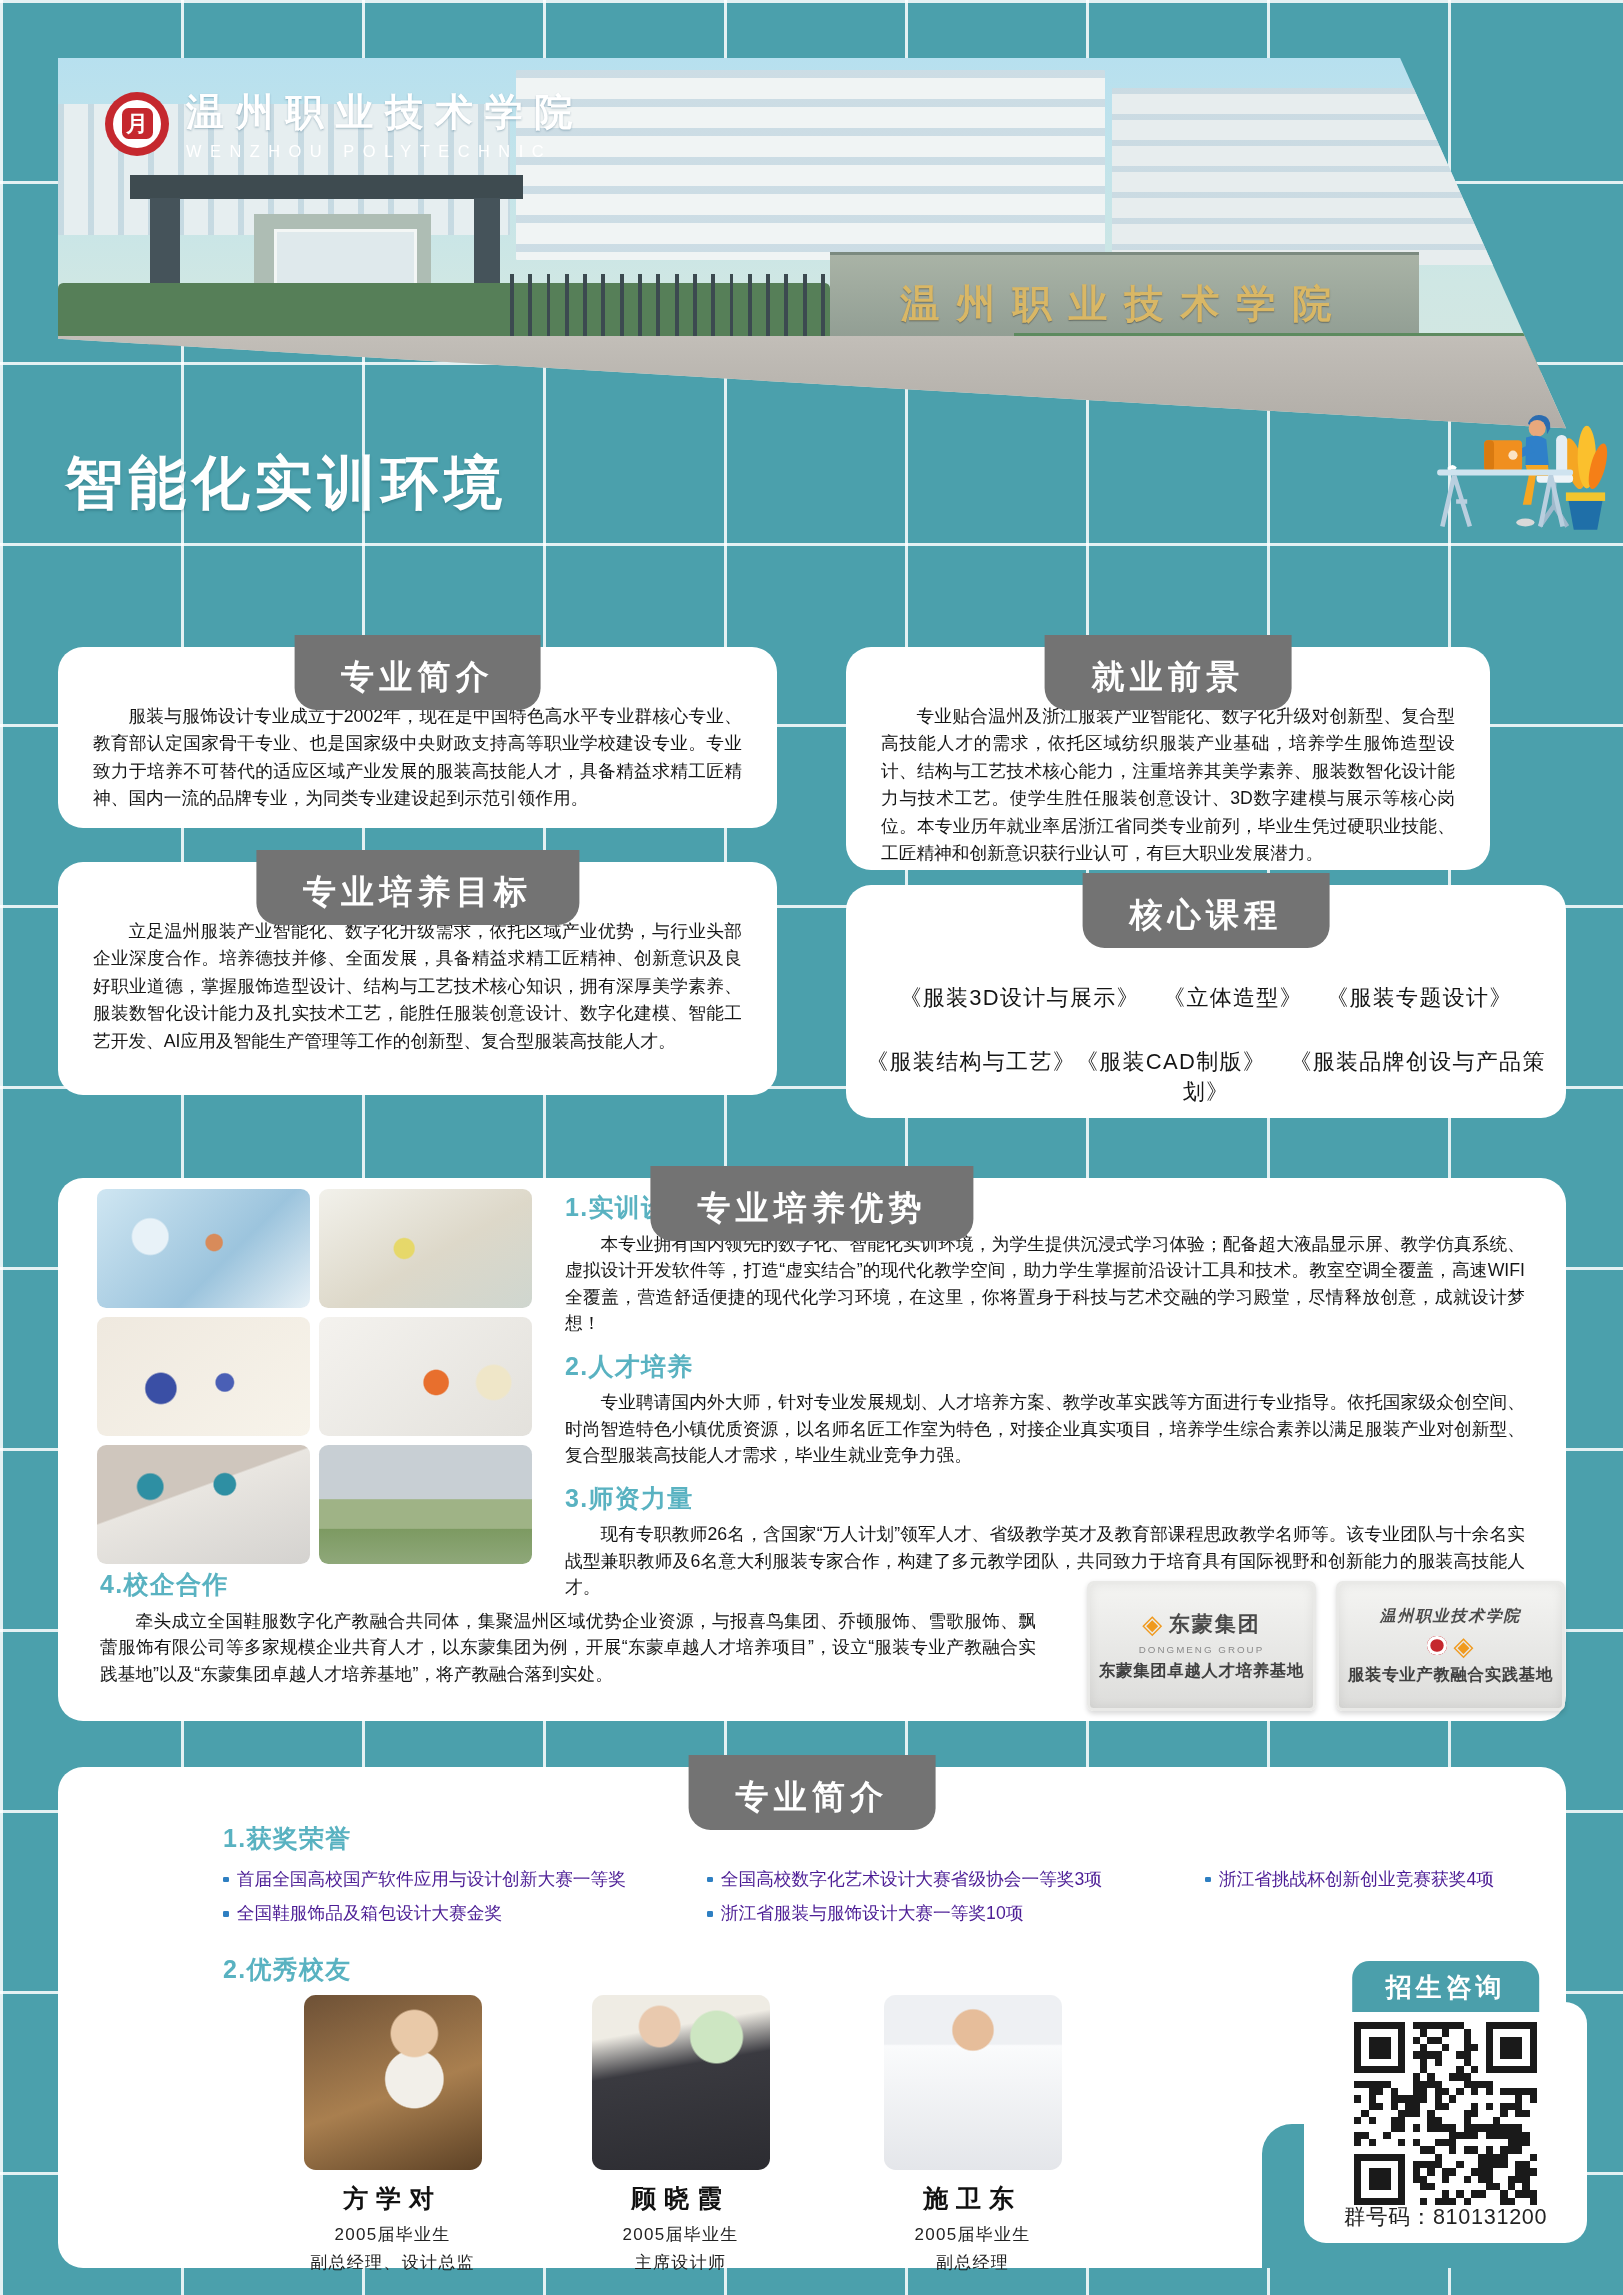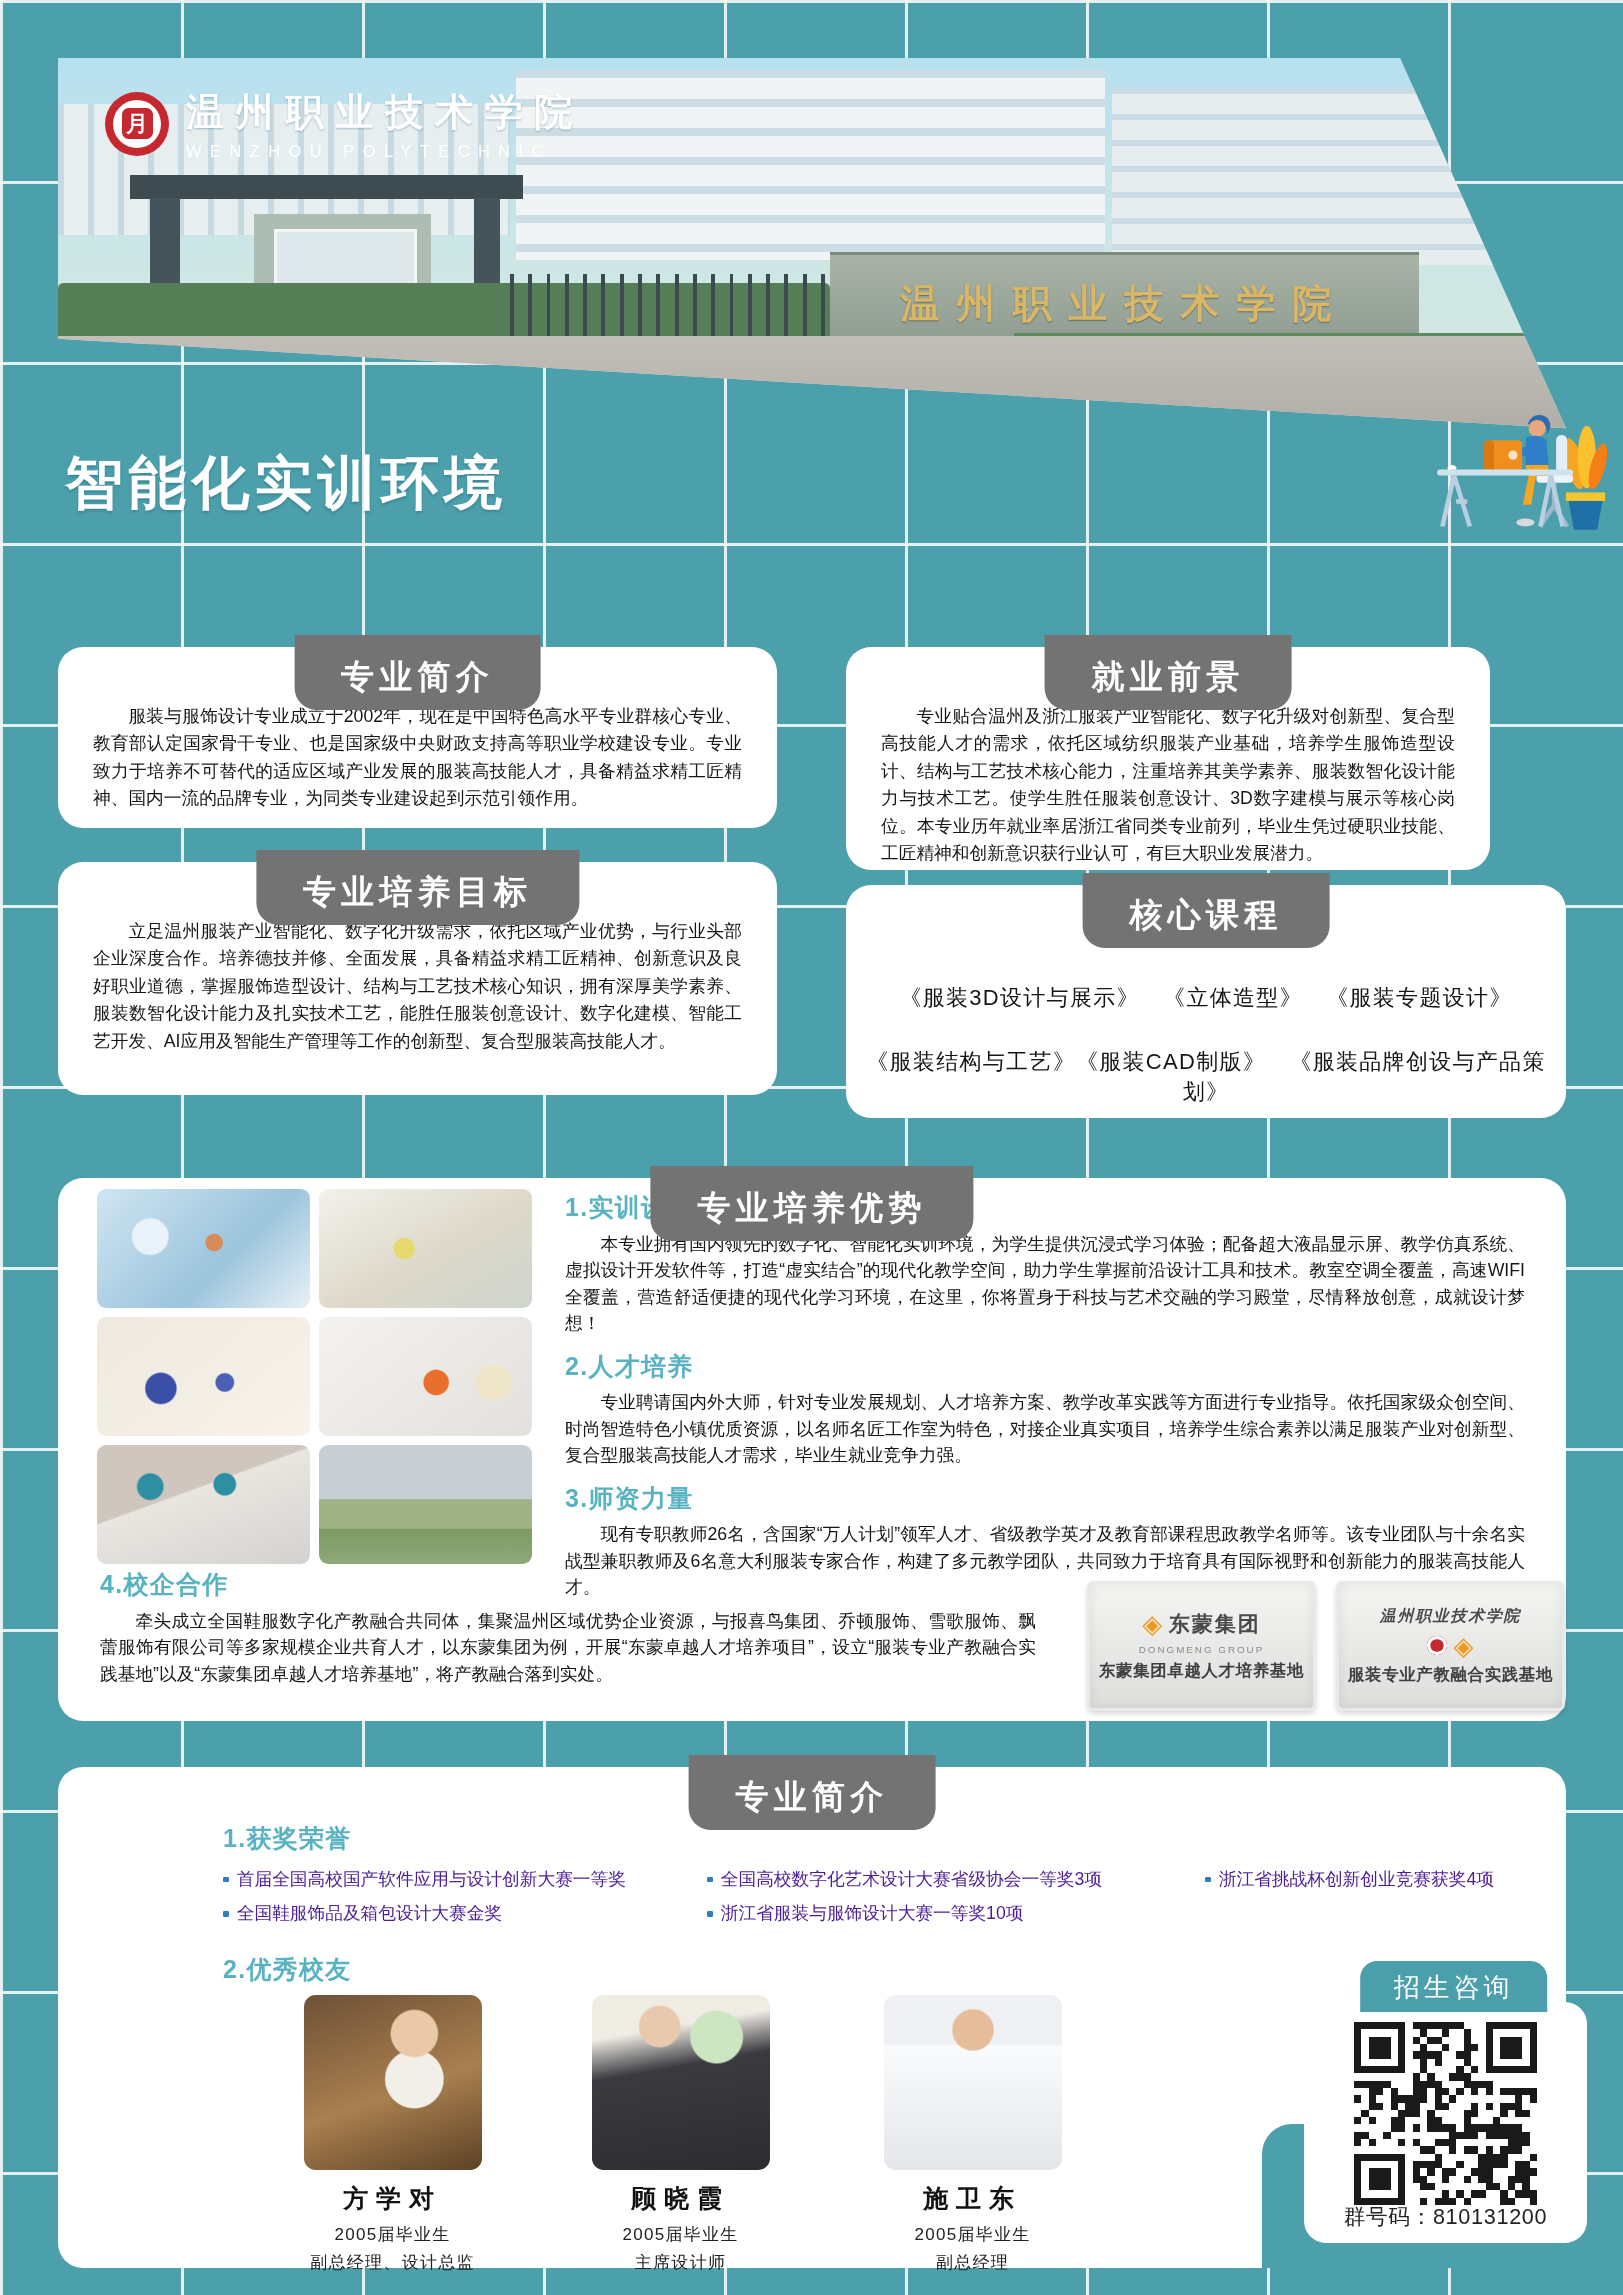--- a/index.html
+++ b/index.html
@@ -138,22 +138,22 @@
   .alum-name{font-size:25px;font-weight:bold;color:#111;letter-spacing:7.9px;margin-top:11.8px;}
   .alum-grad{font-size:17px;color:#222;margin-top:7.9px;letter-spacing:1.3px;}
   .alum-role{font-size:17px;color:#222;margin-top:5.2px;letter-spacing:1.3px;}
   .q-cutout{position:absolute;left:1204px;top:357px;width:304px;height:144px;
     background:#4BA0AC;border-radius:30px 0 0 0;}
 
   
   .qr-panel{left:1304px;top:2002px;width:283px;height:241px;background:#fff;
     border-radius:22px;z-index:5;}
   .tab-up{position:absolute;top:-41px;left:50%;transform:translateX(-50%);
-    background:#4B9FAB;color:#fff;font-weight:normal;font-size:26px;letter-spacing:3.9px;
-    border-radius:17px 17px 0 0;padding:9.2px 34px 6.5px;white-space:nowrap;margin-left:8px;}
+    background:#4B9FAB;color:#fff;font-weight:bold;font-size:26px;letter-spacing:3.9px;
+    border-radius:17px 17px 0 0;padding:9.2px 34px 6.5px;white-space:nowrap;}
   .qr-svg{position:absolute;left:50px;top:19.6px;width:183px;height:183px;}
   .qr-label{position:absolute;left:0;bottom:11.8px;width:100%;text-align:center;
     font-size:21.6px;color:#222;letter-spacing:0.7px;}
 </style>
 </head>
 <body>
 
 <div class="poster">
 
   <div class="abs photo-banner">

